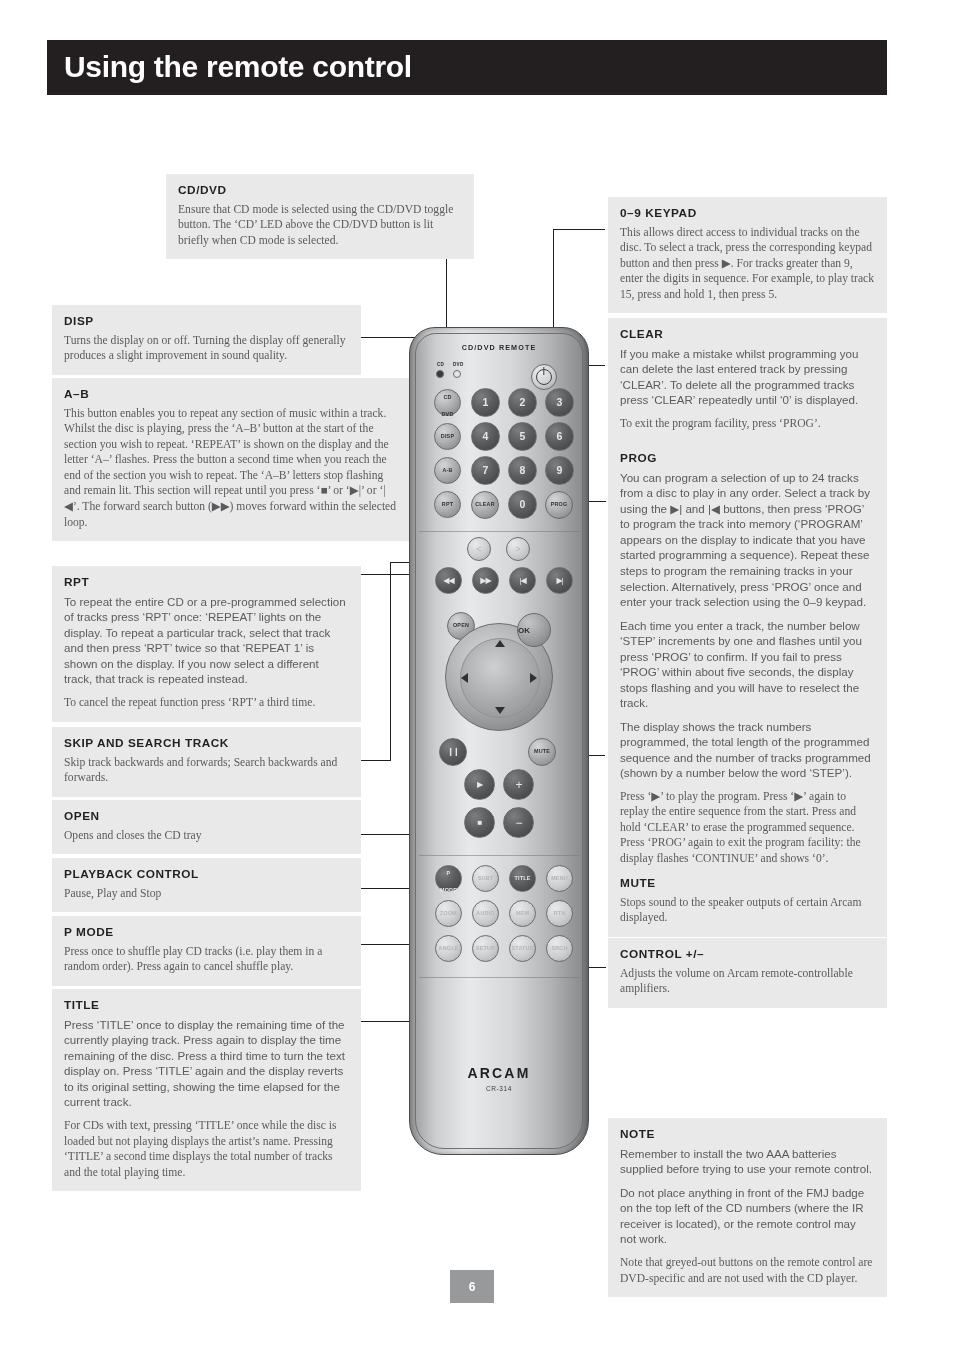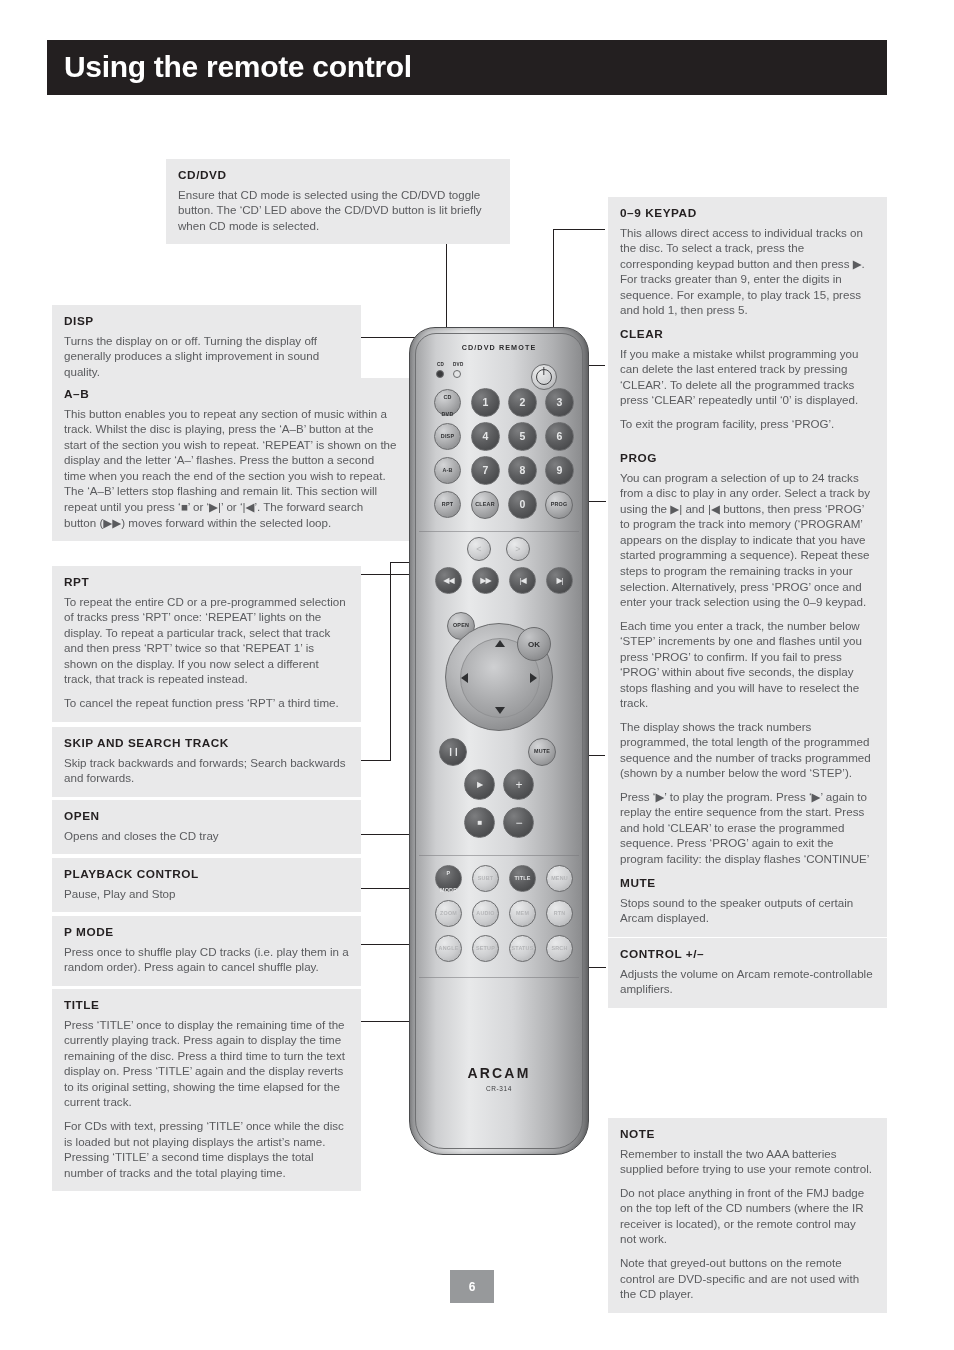--- a/index.html
+++ b/index.html
@@ -32,21 +32,21 @@
   }
   .callout h3{
     margin:0 0 3px 0;
     font-size:11.8px;
     font-weight:bold;
     color:#231f20;
     letter-spacing:0.55px;
     font-family:"Liberation Sans", sans-serif;
   }
   .callout p{ margin:0 0 8px 0; }
-  .callout p:last-child{ margin-bottom:0; }
+  .callout p:last-child{ margin-bottom:0;font-family:Liberation Serif, serif; }
 
   
   .ln{ position:absolute; background:#231f20; }
   .lnh{ height:1px; }
   .lnv{ width:1px; }
 
   
   #remote{
     position:absolute; left:409px; top:327px; width:180px; height:828px;
   }
@@ -122,23 +122,23 @@
     position:absolute; left:14px; top:14px; width:80px;height:80px;border-radius:50%;
     background:radial-gradient(circle at 42% 36%, #cfd0d2 0%, #a8a9ab 55%, #8b8c8e 100%);
     border:1px solid #909193;
   }
   .arw{ position:absolute; width:0;height:0; }
   .arw.up{ border-left:5px solid transparent;border-right:5px solid transparent;border-bottom:7px solid #2f3032; left:49px; top:16px;}
   .arw.dn{ border-left:5px solid transparent;border-right:5px solid transparent;border-top:7px solid #2f3032; left:49px; bottom:16px;}
   .arw.lf{ border-top:5px solid transparent;border-bottom:5px solid transparent;border-right:7px solid #2f3032; left:15px; top:49px;}
   .arw.rt{ border-top:5px solid transparent;border-bottom:5px solid transparent;border-left:7px solid #2f3032; right:15px; top:49px;}
   .ok{
-    position:absolute; left:108px; top:300px; width:34px;height:34px;border-radius:50%;
+    position:absolute; left:108px; top:286px; width:34px;height:34px;border-radius:50%;
     background:radial-gradient(circle at 34% 28%, #c4c5c7 0%, #9d9ea0 55%, #78797b 100%);
-    border:1px solid #6a6b6d; display:flex;align-items:center;justify-content:center;
+    border:1px solid #6a6b6d; display:flex;align-items:center;
     color:#2f3032; font-size:8px; font-weight:bold;
   }
   .brand{
     position:absolute; width:100%; text-align:center; top:738px;
     font-size:14px; font-weight:bold; letter-spacing:2.2px; color:#231f20;
     font-family:"Liberation Sans", sans-serif;
   }
   .model{
     position:absolute; width:100%; text-align:center; top:758px;
     font-size:6.5px; letter-spacing:.6px; color:#3b3c3e;
@@ -389,21 +389,21 @@
   <div class="btn btn-light" style="left:137px;top:608px;width:27px;height:27px;">
     <span class="btn-lbl">SRCH</span>
     </div>
 
   <div class="panel-div" style="top:650px;"></div>
 
   <div class="brand">ARCAM</div>
   <div class="model">CR-314</div>
 </div>
 
-<div class="callout" style="left:166px;top:159px;width:344px;">
+<div class="callout" style="left:166px;top:174px;width:308px;">
   <h3>CD/DVD</h3>
   <p>Ensure that CD mode is selected using the CD/DVD toggle button. The ‘CD’ LED above the CD/DVD button is lit briefly when CD mode is selected.</p>
 </div>
 
 <div class="callout" style="left:52px;top:305px;width:309px;">
   <h3>DISP</h3>
   <p>Turns the display on or off. Turning the display off generally produces a slight improvement in sound quality.</p>
 </div>
 
 <div class="callout" style="left:52px;top:378px;width:357px;">

